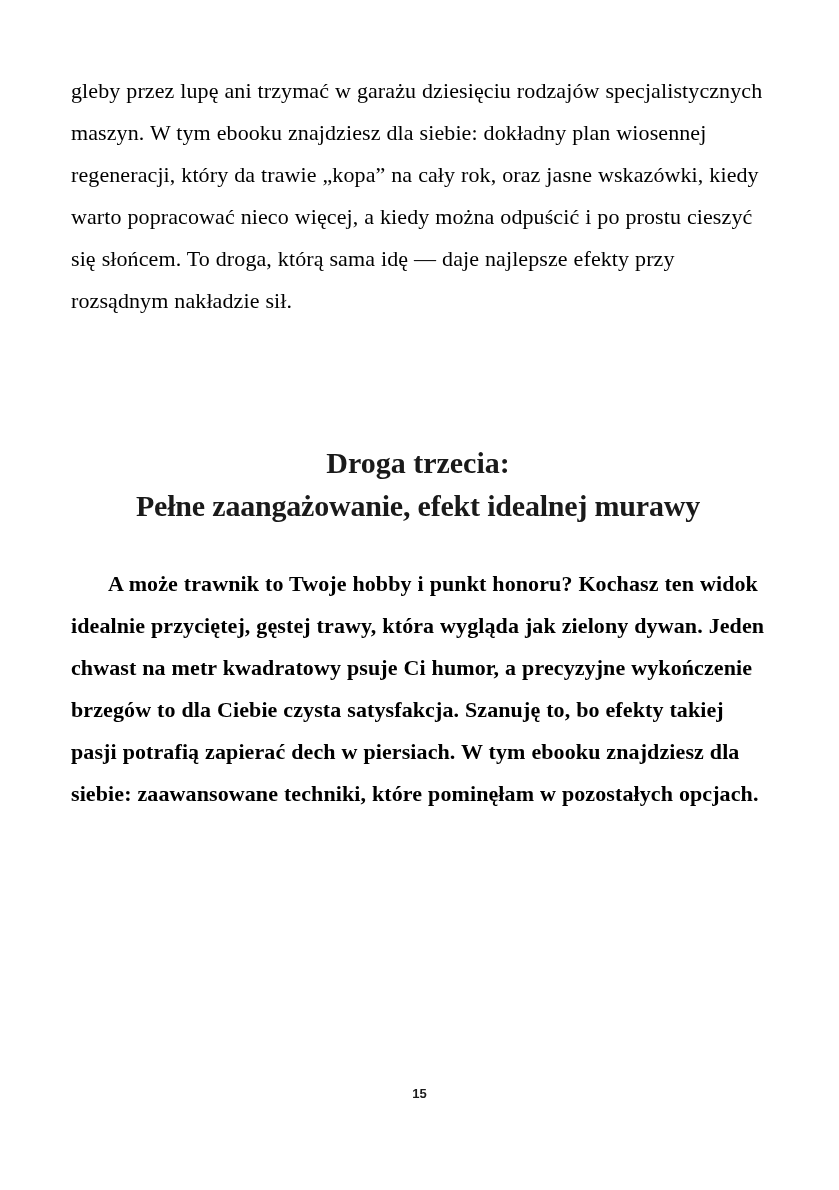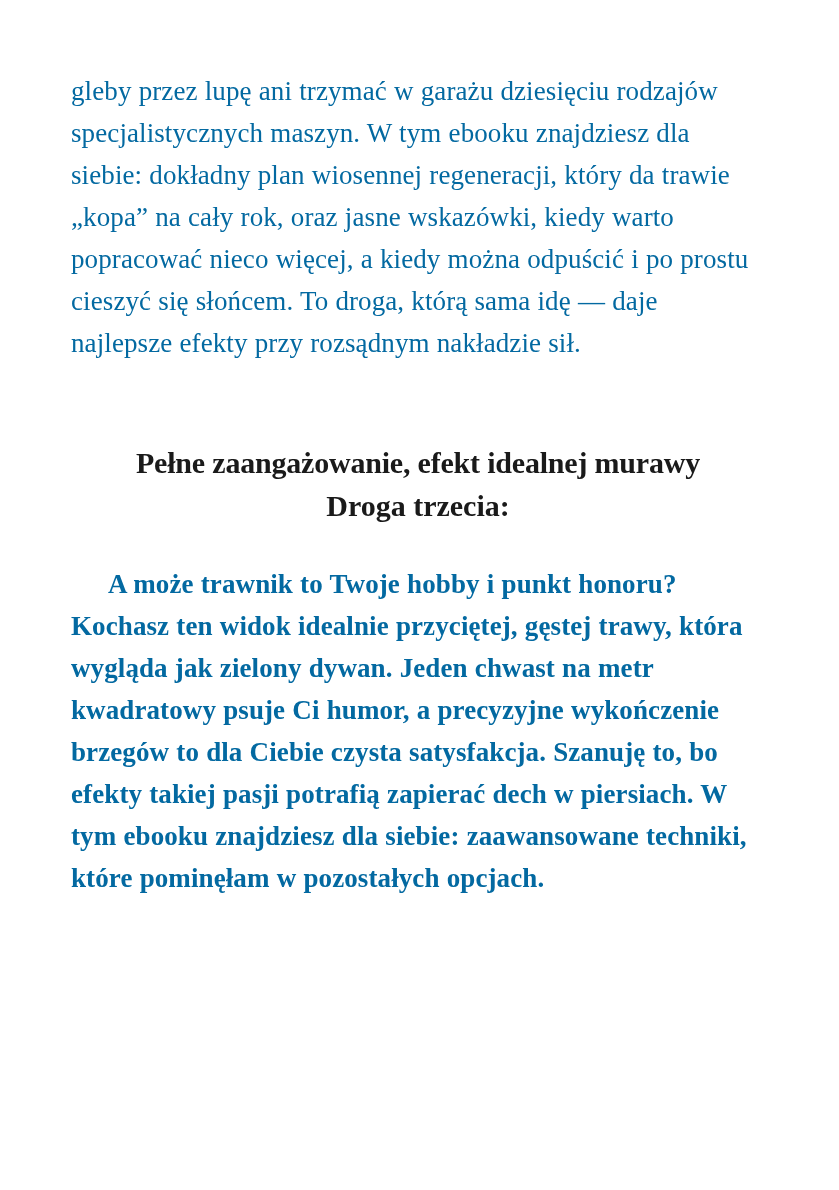--- a/index.html
+++ b/index.html
@@ -21,23 +21,23 @@
 
   .content {
     position: absolute;
     left: 71px;
     top: 70px;
     width: 694px;
   }
 
   .body-par {
     font-family: "Liberation Serif", "DejaVu Serif", serif;
-    font-size: 27px;
+    font-size: 22px;
     line-height: 42px;
-    color: #0369a1;
+    color: #000000;
     margin: 0;
     text-align: left;
     letter-spacing: 0.1px;
     word-spacing: 0.3px;
     -webkit-font-smoothing: antialiased;
   }
 
   .par-continued {
     text-indent: 0;
   }
@@ -96,23 +96,24 @@
 <body>
 
 <div class="page">
 
   <div class="content">
     <p class="body-par par-continued">gleby przez lupę ani trzymać w garażu dziesięciu rodzajów specjalistycznych maszyn. W tym ebooku znajdziesz dla siebie: dokładny plan wiosennej regeneracji, który da trawie „kopa” na cały rok, oraz jasne wskazówki, kiedy warto popracować nieco więcej, a kiedy można odpuścić i po prostu cieszyć się słońcem. To droga, którą sama idę — daje najlepsze efekty przy rozsądnym nakładzie sił.</p>
   </div>
 
   <div class="heading-block">
     <h2 class="section-heading">
+      <span class="heading-line heading-line-1">Droga trzecia:</span>
       <span class="heading-line heading-line-2">Pełne zaangażowanie, efekt idealnej murawy</span>
-      <span class="heading-line heading-line-1">Droga trzecia:</span>
     </h2>
   </div>
 
   <div class="par-two-block">
     <p class="body-par par-indented">A może trawnik to Twoje hobby i punkt honoru? Kochasz ten widok idealnie przyciętej, gęstej trawy, która wygląda jak zielony dywan. Jeden chwast na metr kwadratowy psuje Ci humor, a precyzyjne wykończenie brzegów to dla Ciebie czysta satysfakcja. Szanuję to, bo efekty takiej pasji potrafią zapierać dech w piersiach. W tym ebooku znajdziesz dla siebie: zaawansowane techniki, które pominęłam w pozostałych opcjach.</p>
   </div>
 
+  <div class="page-number">15</div>
 
 </div>
 
 </body></html>

